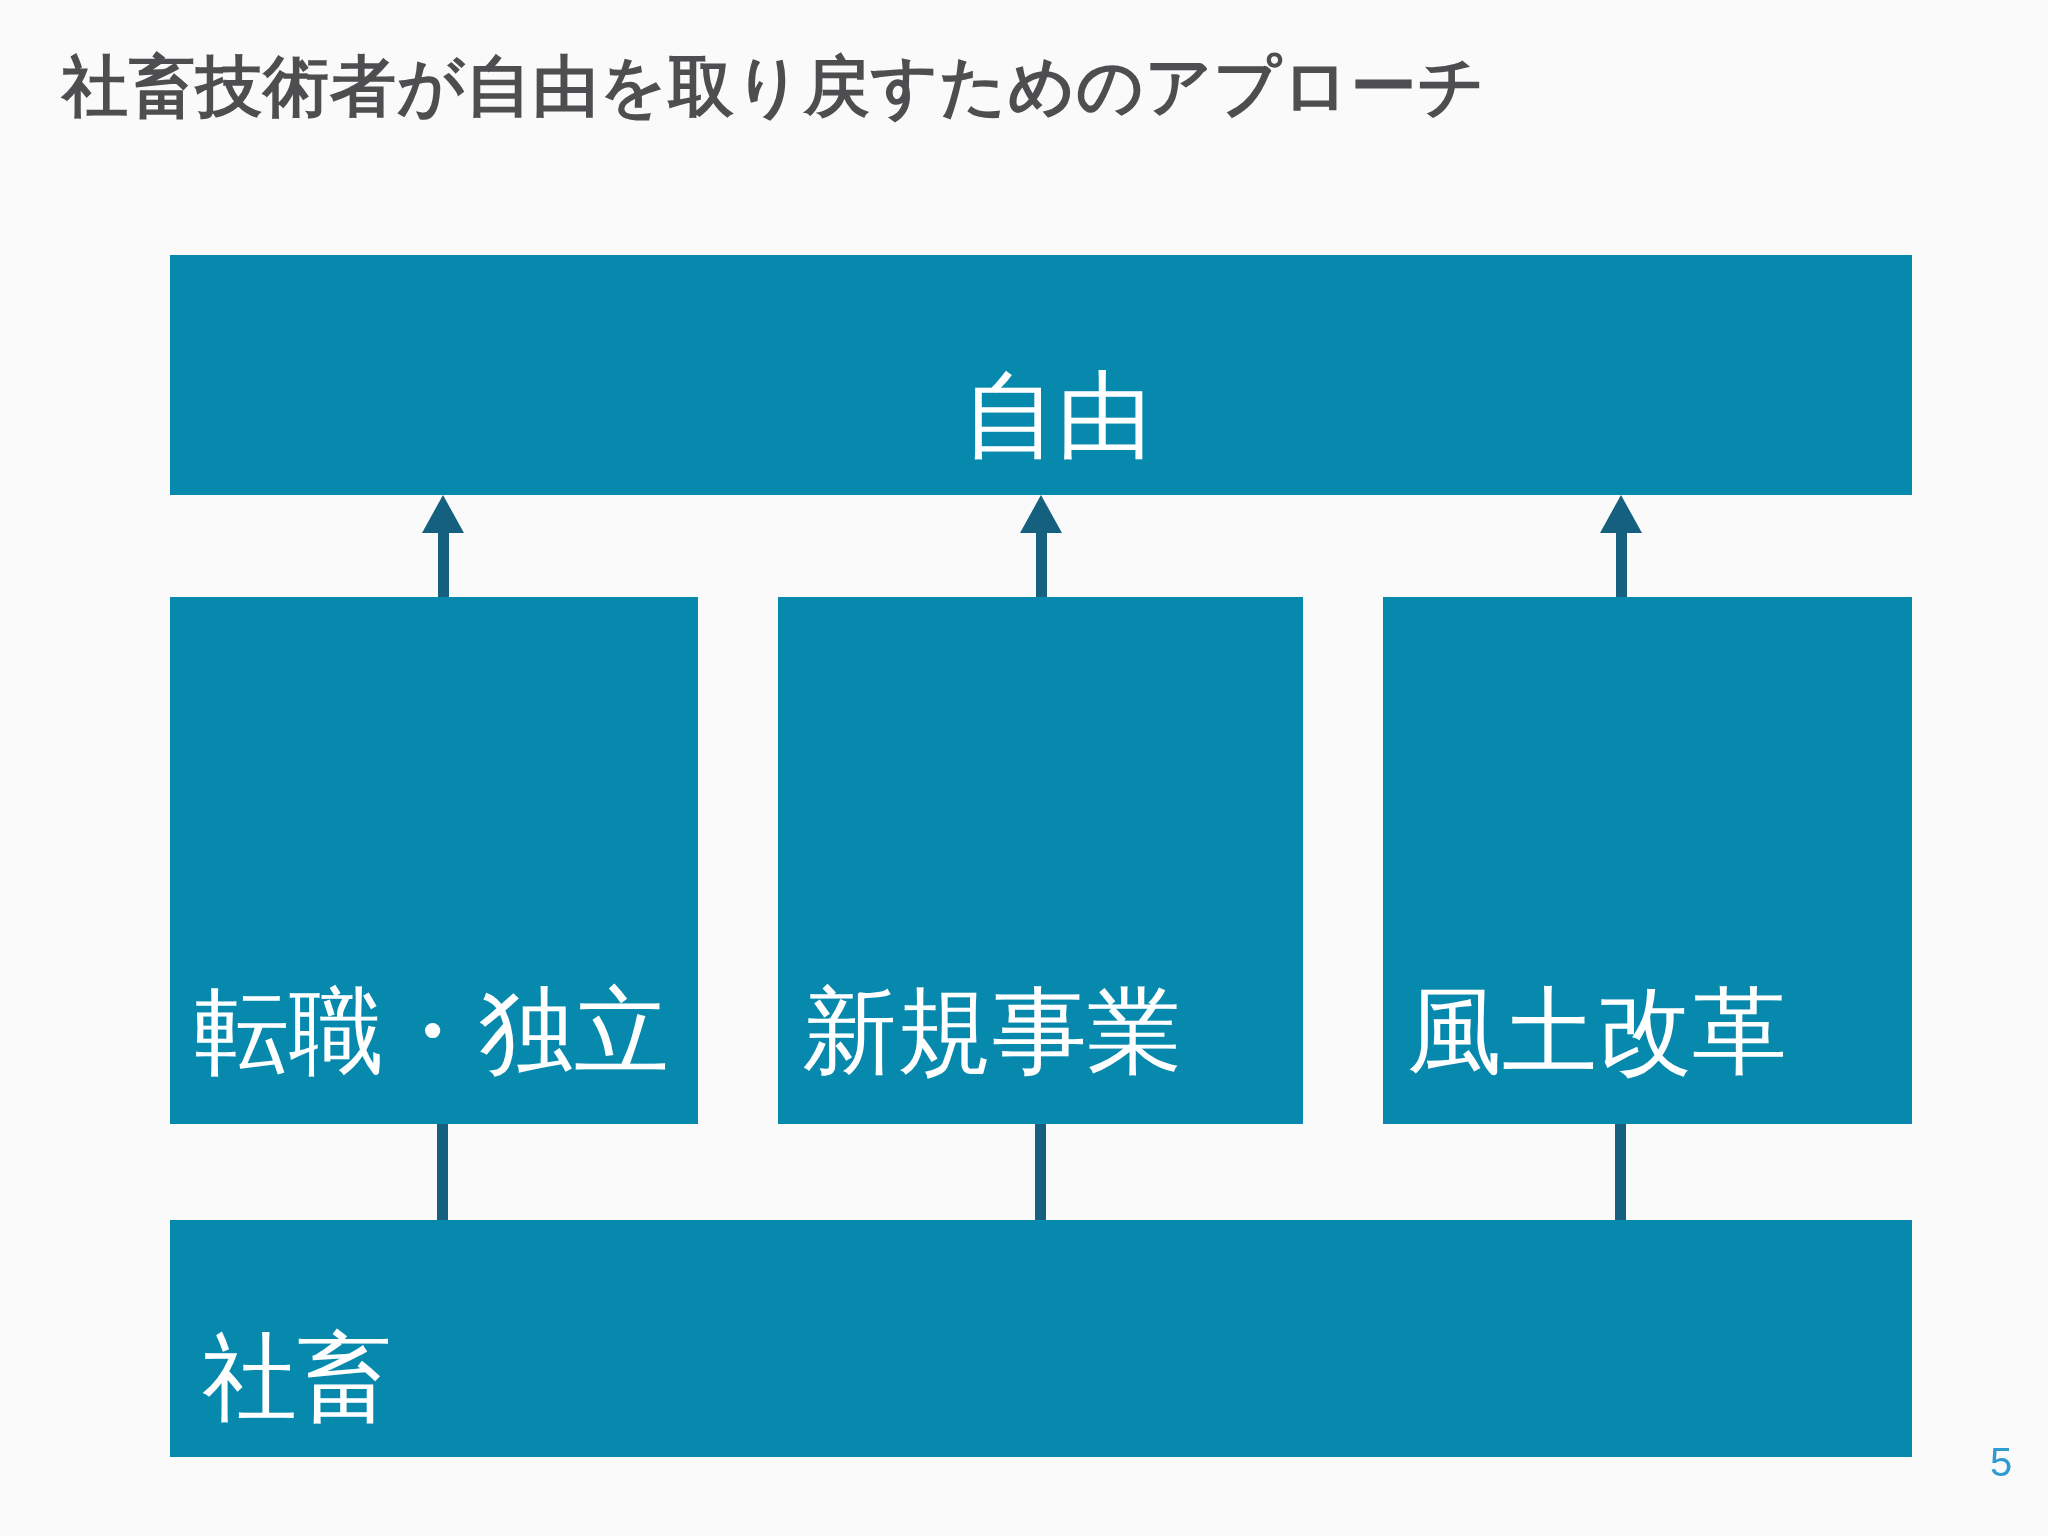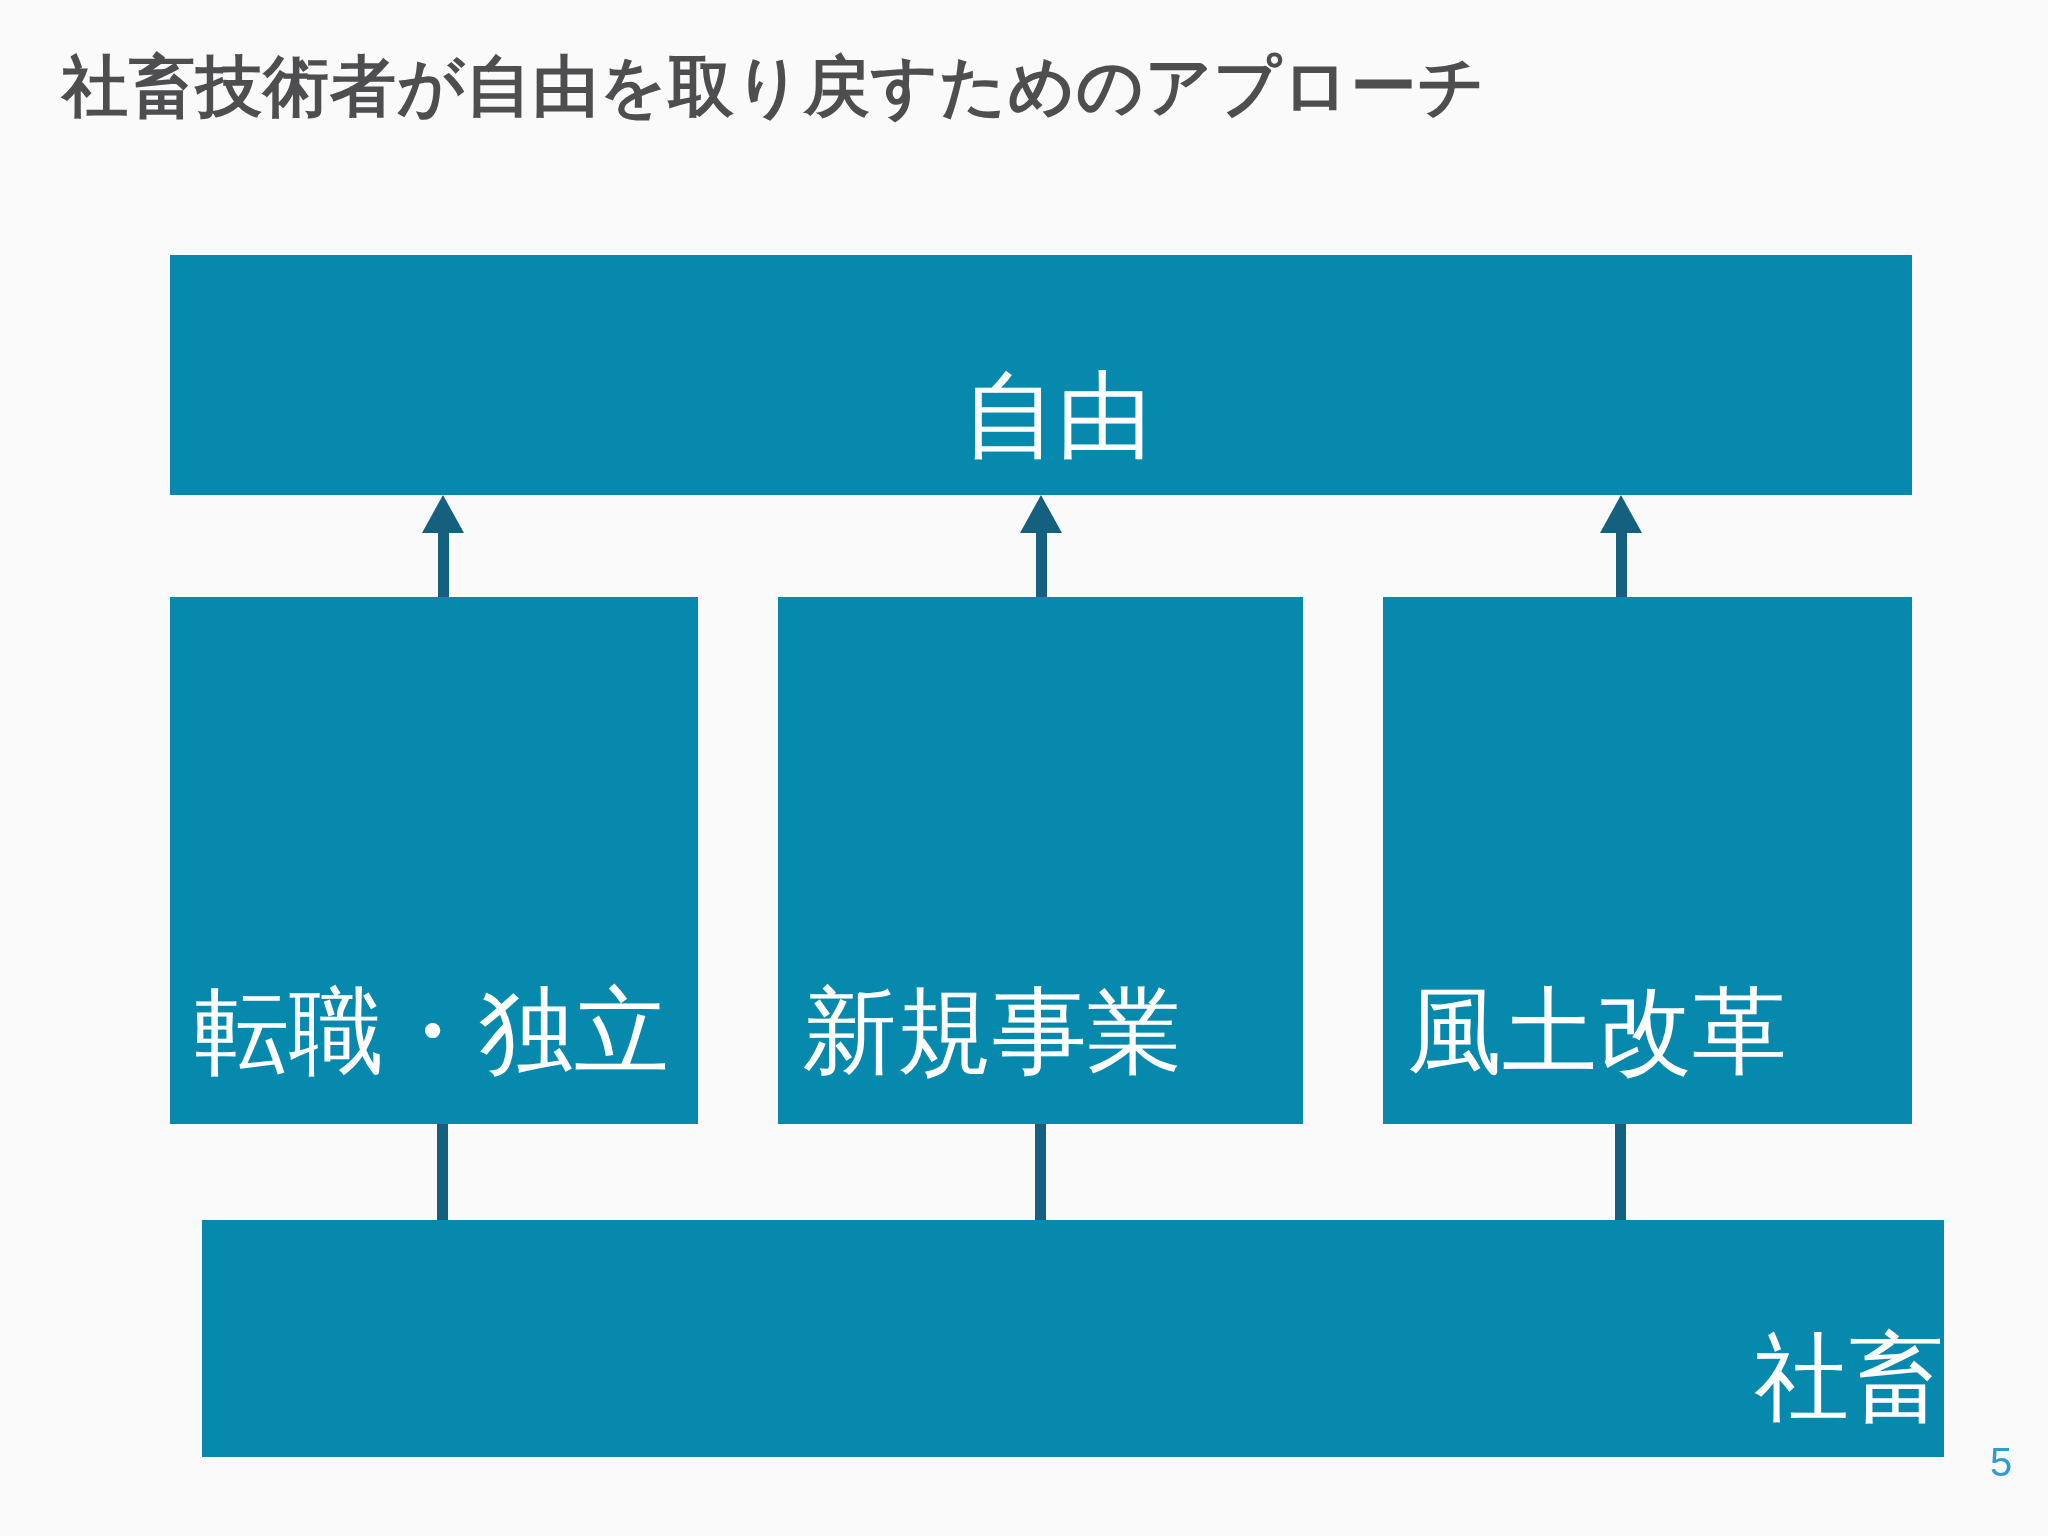--- a/index.html
+++ b/index.html
@@ -45,23 +45,22 @@
     line-height:1;
     white-space:nowrap;
   }
   .top-box{
     left:170px;top:255px;width:1742px;height:240px;
     justify-content:center;
     padding-bottom:32px;
   }
   .bottom-box{
     left:170px;top:1220px;width:1742px;height:237px;
-    justify-content:flex-end;
+    justify-content:flex-start;
     padding-bottom:32px;
-    margin-left:32px;
   }
   .mid-box{
     top:597px;height:527px;
     justify-content:flex-start;
     padding-left:24px;
     padding-bottom:45px;
   }
   .mid-1{left:170px;width:528px;}
   .mid-2{left:778px;width:525px;}
   .mid-3{left:1383px;width:529px;}

